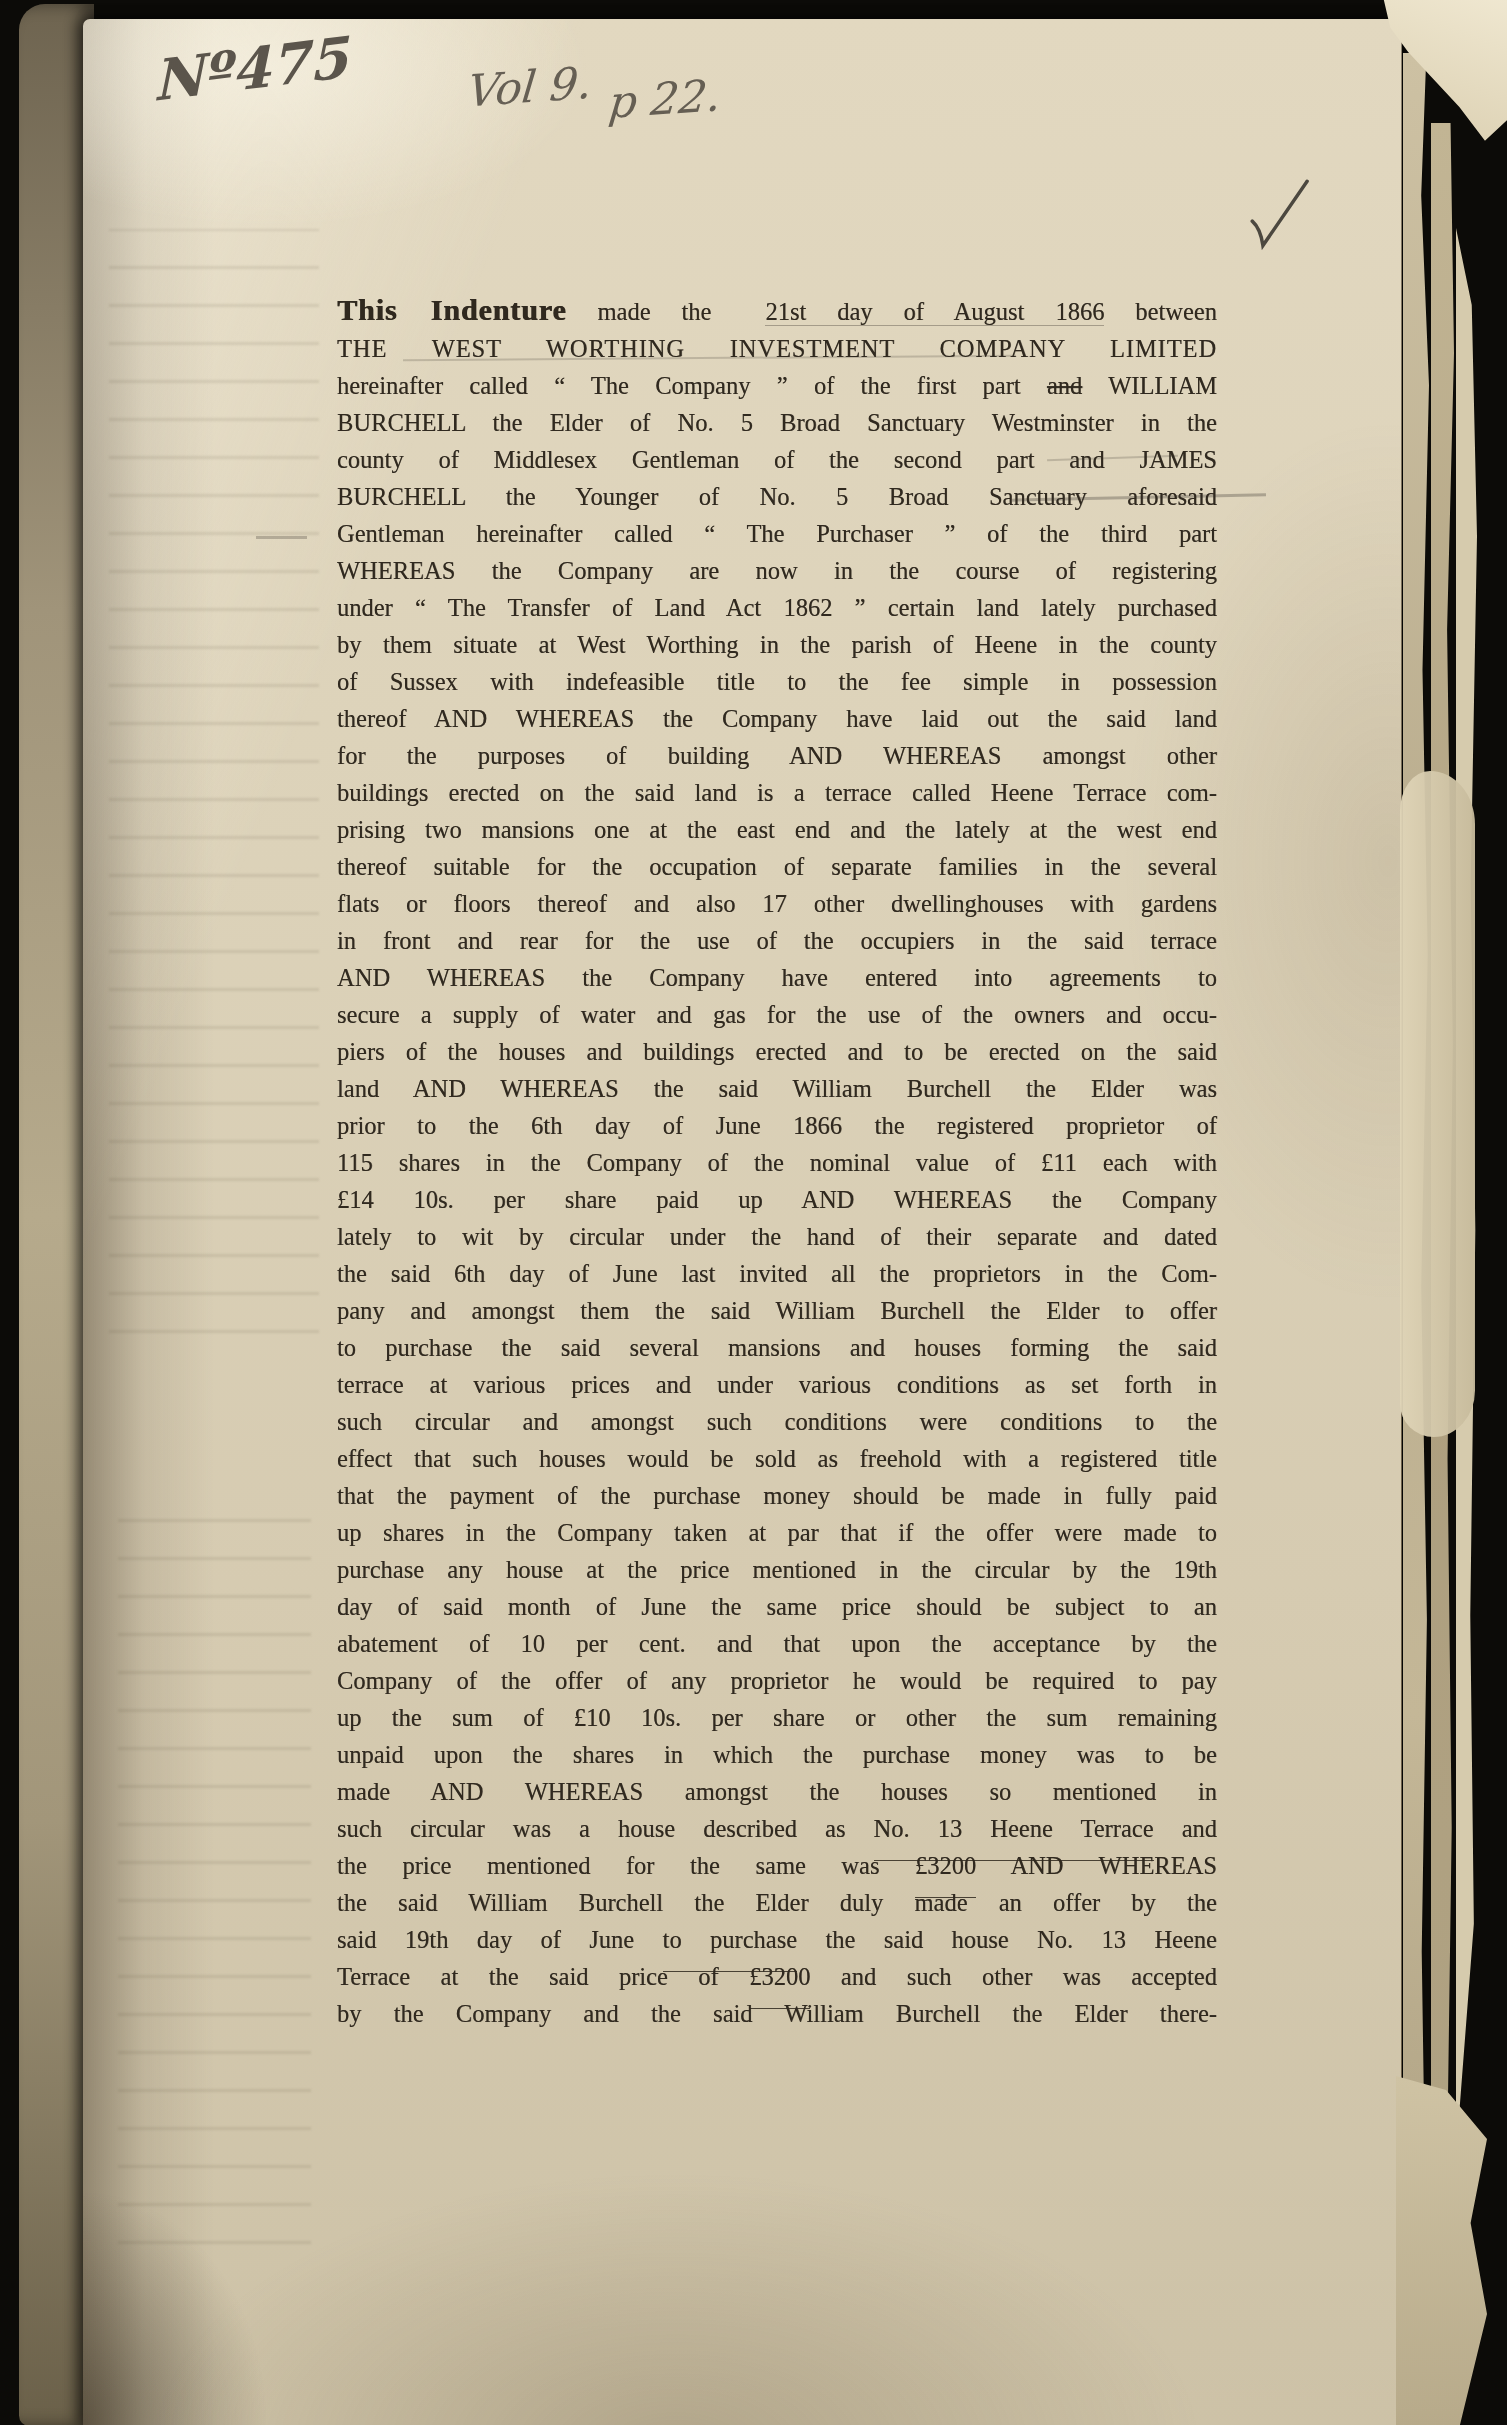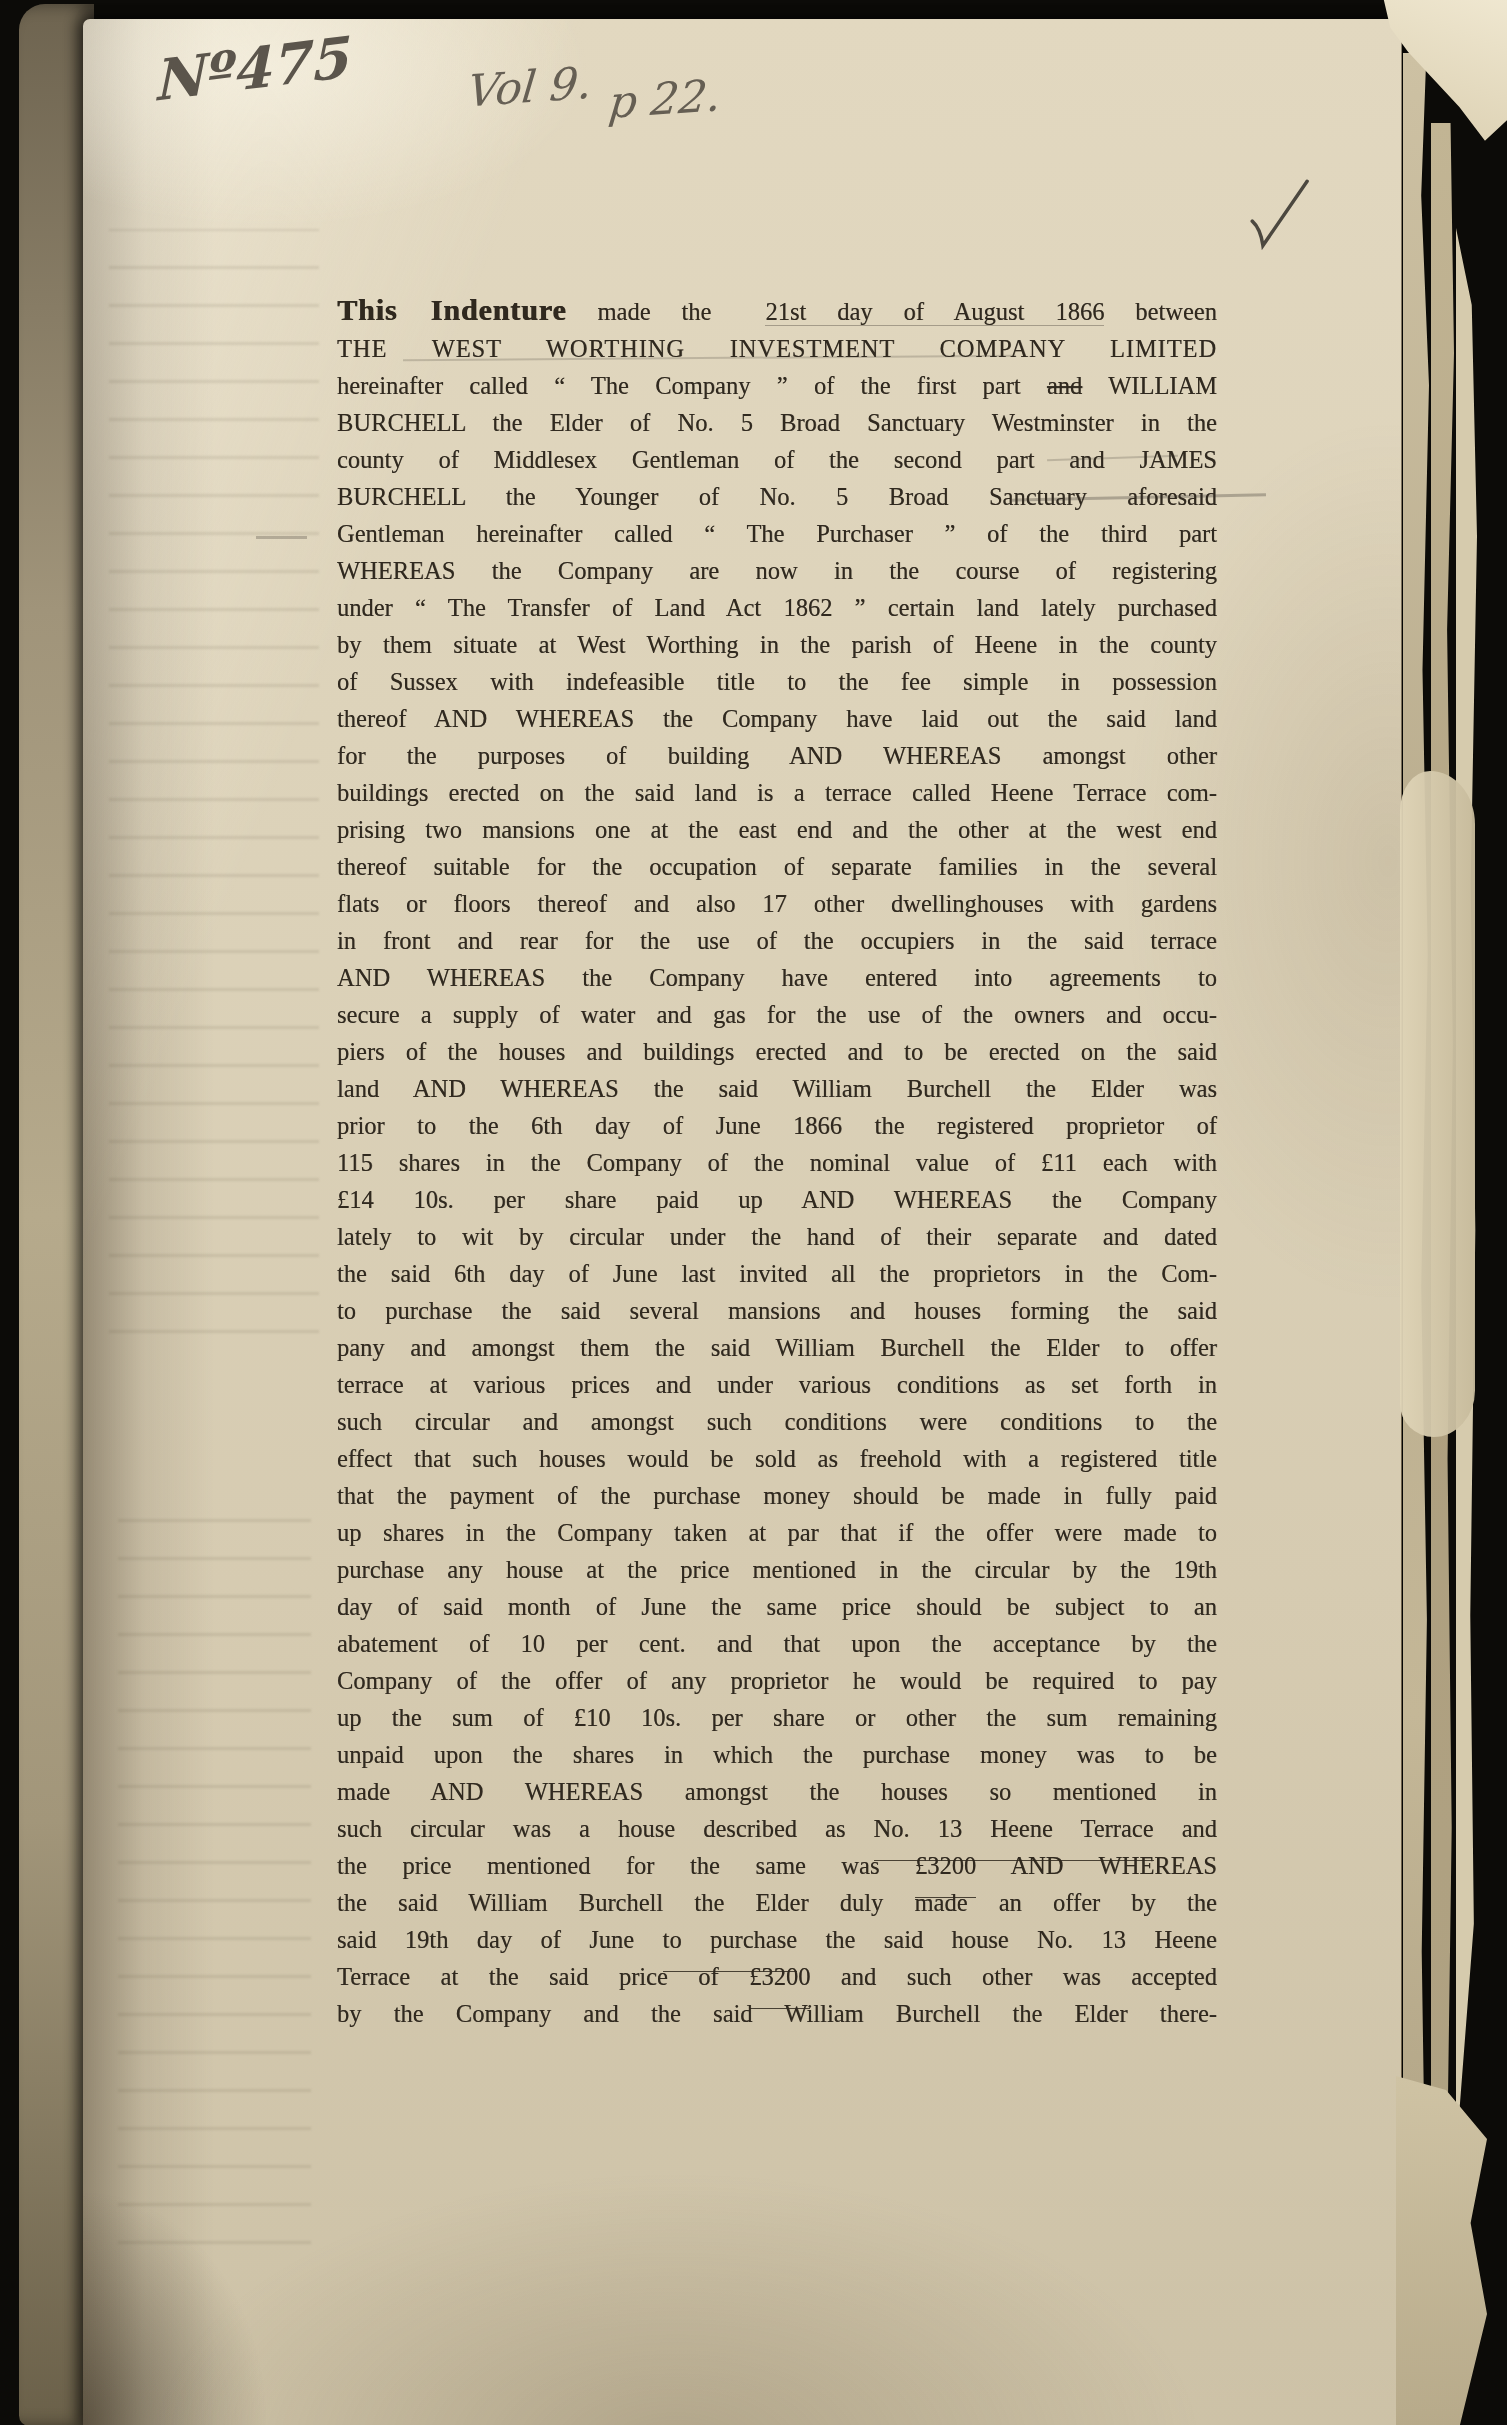--- a/index.html
+++ b/index.html
@@ -119,35 +119,35 @@
       <div class="line"><span>county of Middlesex Gentleman of the second part and JAMES</span></div>
       <div class="line"><span>BURCHELL the Younger of No. 5 Broad Sanctuary aforesaid</span></div>
       <div class="line"><span>Gentleman hereinafter called “ The Purchaser ” of the third part</span></div>
       <div class="line"><span>WHEREAS the Company are now in the course of registering</span></div>
       <div class="line"><span>under “ The Transfer of Land Act 1862 ” certain land lately purchased</span></div>
       <div class="line"><span>by them situate at West Worthing in the parish of Heene in the county</span></div>
       <div class="line"><span>of Sussex with indefeasible title to the fee simple in possession</span></div>
       <div class="line"><span>thereof AND WHEREAS the Company have laid out the said land</span></div>
       <div class="line"><span>for the purposes of building AND WHEREAS amongst other</span></div>
       <div class="line"><span>buildings erected on the said land is a terrace called Heene Terrace com-</span></div>
-      <div class="line"><span>prising two mansions one at the east end and the other at the west end</span></div>
+      <div class="line"><span>prising two mansions one at the east end and the lately at the west end</span></div>
       <div class="line"><span>thereof suitable for the occupation of separate families in the several</span></div>
       <div class="line"><span>flats or floors thereof and also 17 other dwellinghouses with gardens</span></div>
       <div class="line"><span>in front and rear for the use of the occupiers in the said terrace</span></div>
       <div class="line"><span>AND WHEREAS the Company have entered into agreements to</span></div>
       <div class="line"><span>secure a supply of water and gas for the use of the owners and occu-</span></div>
       <div class="line"><span>piers of the houses and buildings erected and to be erected on the said</span></div>
       <div class="line"><span>land AND WHEREAS the said William Burchell the Elder was</span></div>
       <div class="line"><span>prior to the 6th day of June 1866 the registered proprietor of</span></div>
       <div class="line"><span>115 shares in the Company of the nominal value of £11 each with</span></div>
       <div class="line"><span>£14 10s. per share paid up AND WHEREAS the Company</span></div>
       <div class="line"><span>lately to wit by circular under the hand of their separate and dated</span></div>
       <div class="line"><span>the said 6th day of June last invited all the proprietors in the Com-</span></div>
+      <div class="line"><span>pany and amongst them the said William Burchell the Elder to offer</span></div>
       <div class="line"><span>to purchase the said several mansions and houses forming the said</span></div>
-      <div class="line"><span>pany and amongst them the said William Burchell the Elder to offer</span></div>
       <div class="line"><span>terrace at various prices and under various conditions as set forth in</span></div>
       <div class="line"><span>such circular and amongst such conditions were conditions to the</span></div>
       <div class="line"><span>effect that such houses would be sold as freehold with a registered title</span></div>
       <div class="line"><span>that the payment of the purchase money should be made in fully paid</span></div>
       <div class="line"><span>up shares in the Company taken at par that if the offer were made to</span></div>
       <div class="line"><span>purchase any house at the price mentioned in the circular by the 19th</span></div>
       <div class="line"><span>day of said month of June the same price should be subject to an</span></div>
       <div class="line"><span>abatement of 10 per cent. and that upon the acceptance by the</span></div>
       <div class="line"><span>Company of the offer of any proprietor he would be required to pay</span></div>
       <div class="line"><span>up the sum of £10 10s. per share or other the sum remaining</span></div>

